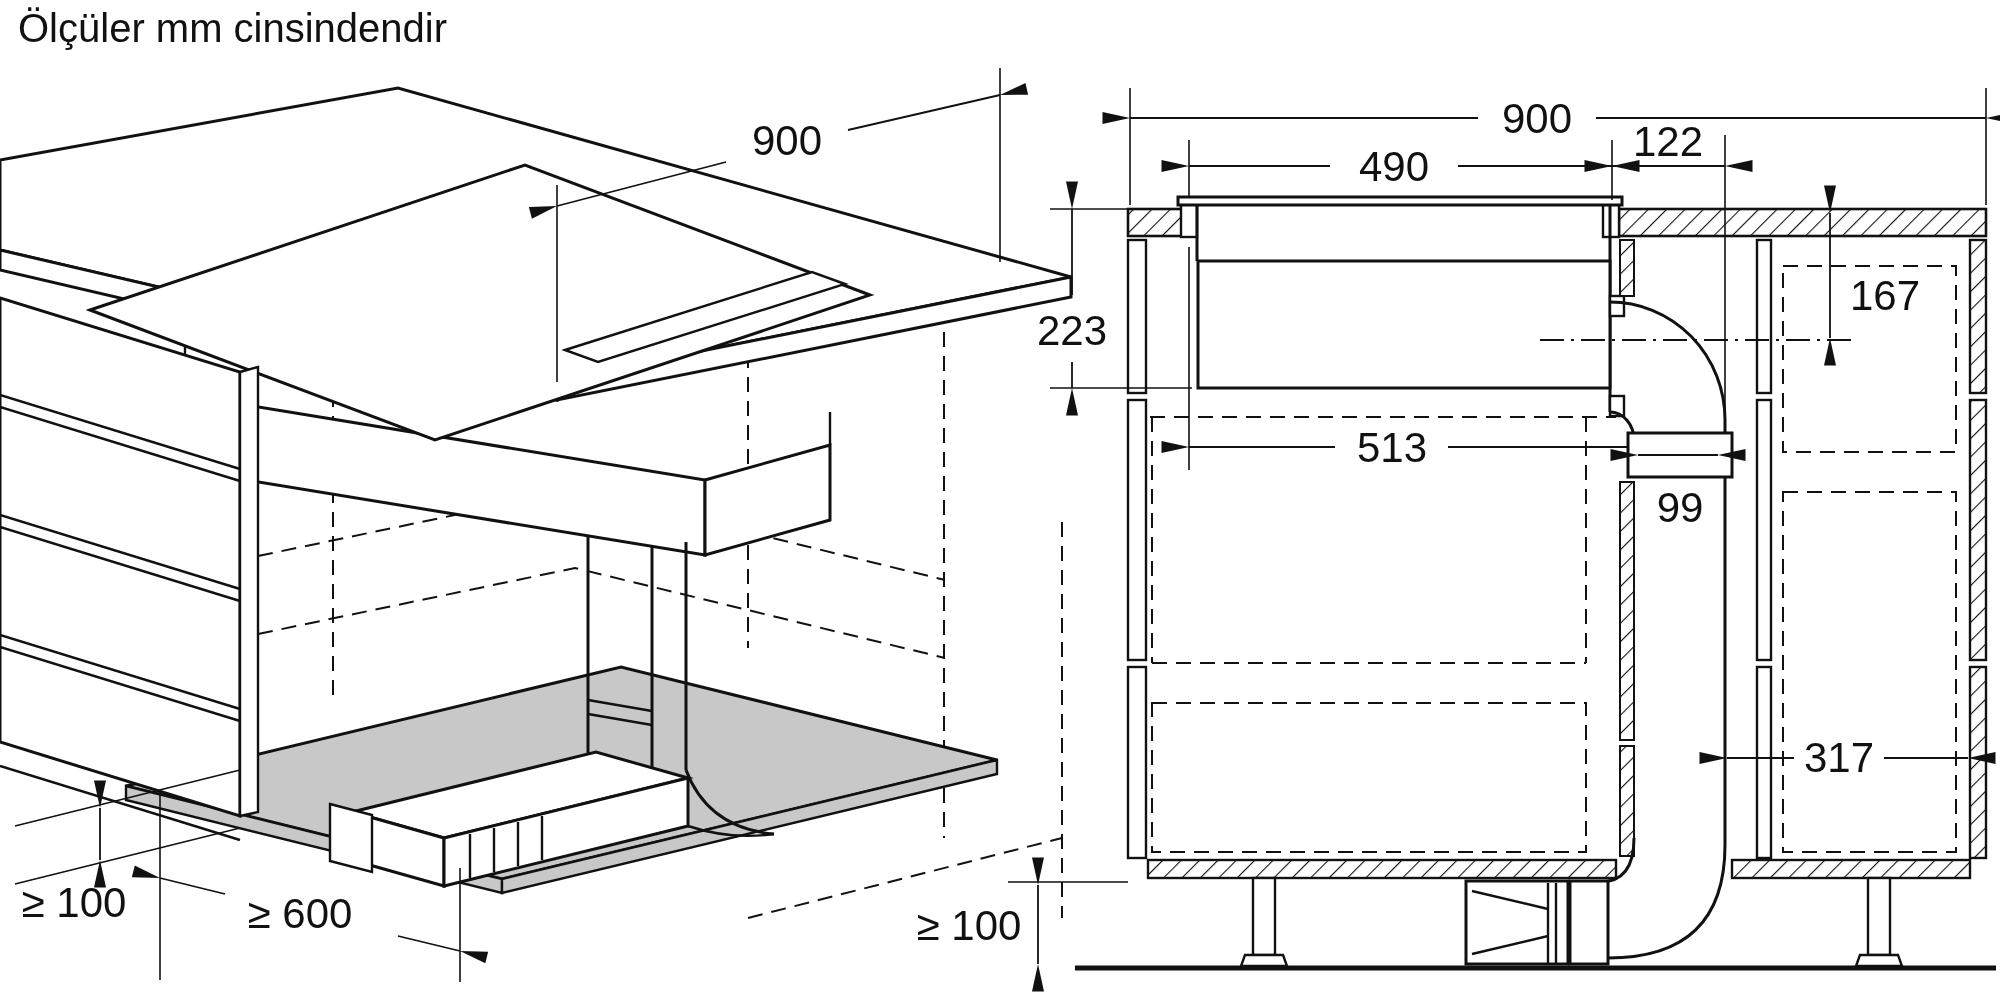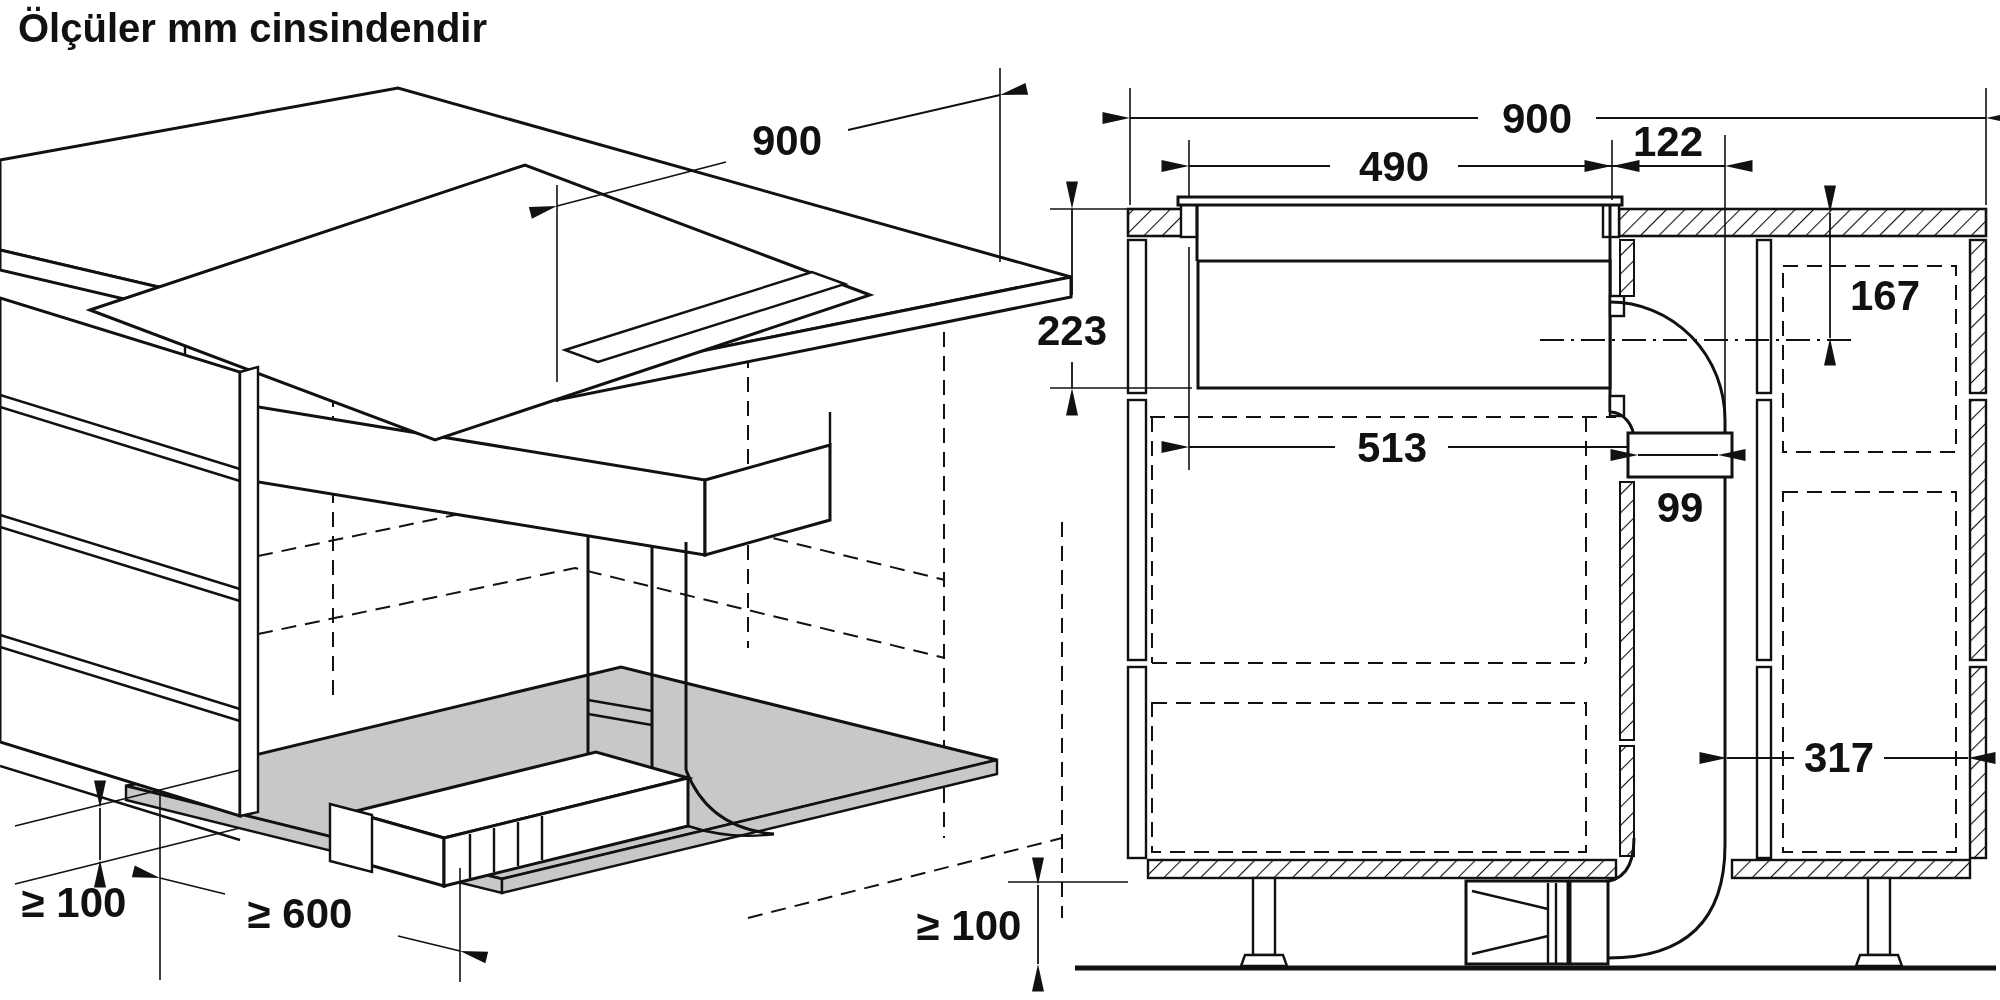--- a/index.html
+++ b/index.html
@@ -1,17 +1,17 @@
 <!DOCTYPE html>
 <html><head>
 <meta charset="utf-8">
 <style>
   html,body{margin:0;padding:0;background:#fff;}
   #canvas{position:relative;width:2000px;height:1000px;background:#fff;overflow:hidden;
-          font-family:"Liberation Sans",sans-serif;font-weight:bold;}
+          font-family:"Liberation Sans",sans-serif;}
   svg{position:absolute;left:0;top:0;}
   text{font-family:"Liberation Sans",sans-serif;fill:#111;}
   .dimtxt{font-size:42px;}
   .titletxt{font-size:40px;}
   .ln{stroke:#111;fill:none;stroke-width:3;}
   .ln2{stroke:#111;fill:none;stroke-width:2.4;}
   .thin{stroke:#111;fill:none;stroke-width:1.6;}
   .dim{stroke:#111;fill:none;stroke-width:1.8;}
   .dash{stroke:#111;fill:none;stroke-width:2;stroke-dasharray:15 9;}
   .dashdot{stroke:#111;fill:none;stroke-width:2;stroke-dasharray:24 7 3 7;}

